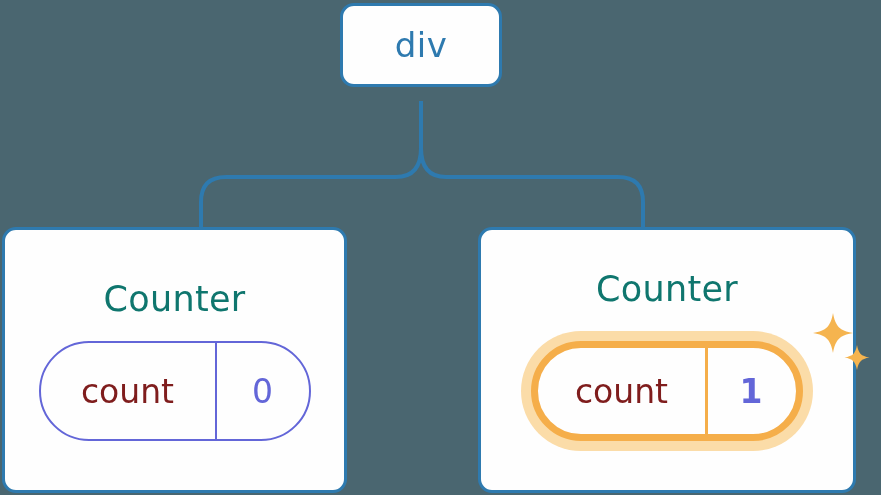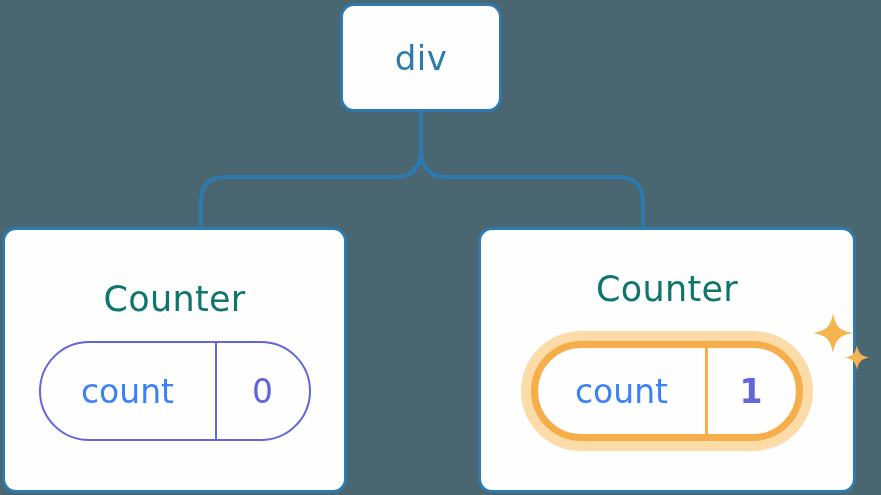--- a/index.html
+++ b/index.html
@@ -35,21 +35,21 @@
     background: #FEFEFE;
     border: 3px solid #2E7AAF;
     border-radius: 14px;
     box-sizing: border-box;
   }
 
   .card-root {
     left: 340px;
     top: 3px;
     width: 162px;
-    height: 109px;
+    height: 84px;
     display: flex;
     align-items: center;
     justify-content: center;
   }
 
   .root-label {
     font-size: 34px;
     color: #2E7AAF;
     letter-spacing: 0.5px;
   }
@@ -113,21 +113,21 @@
     align-items: center;
     justify-content: center;
     box-sizing: border-box;
   }
 
   .pill-plain .pill-key { width: 176px; }
   .pill-plain .pill-val { width: 92px; }
 
   .key-text {
     font-size: 33px;
-    color: #3b82f6;
+    color: #7f1d1d;
   }
 
   .val-text {
     font-size: 33px;
     color: #6366D8;
   }
 
   
   .pill-highlight-wrap {
     position: relative;

